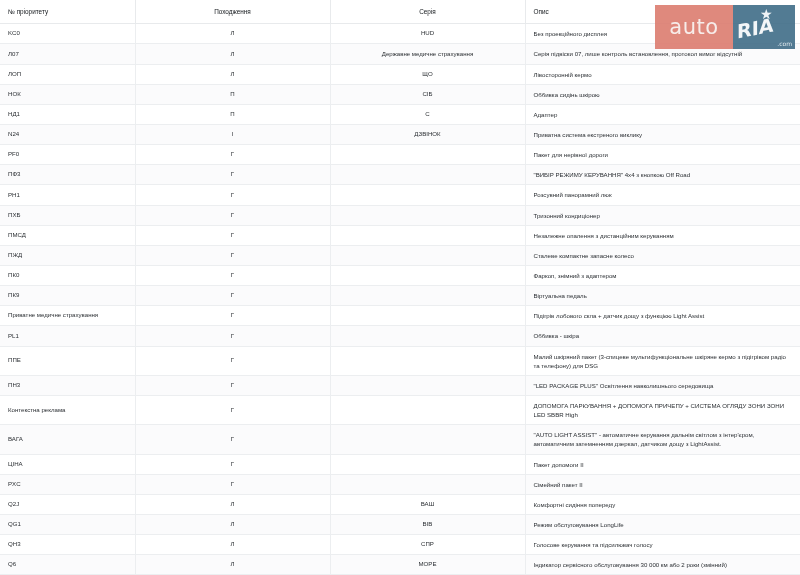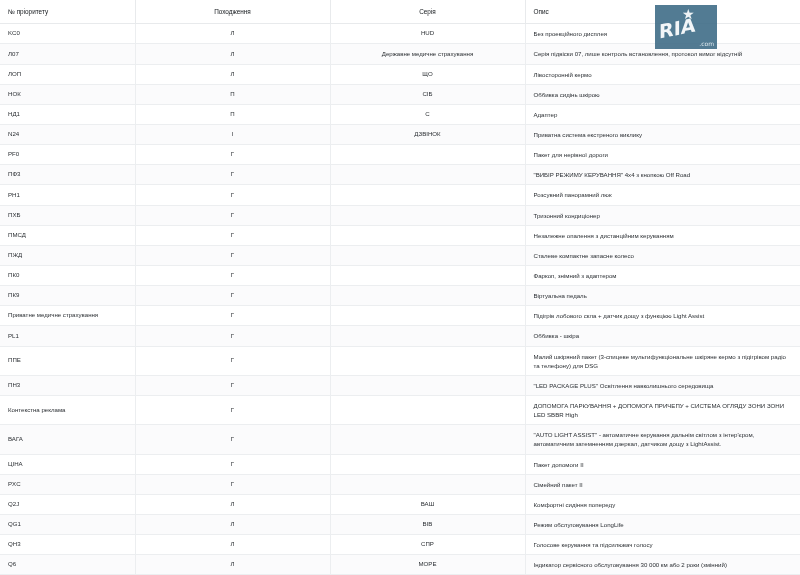--- a/index.html
+++ b/index.html
@@ -300,19 +300,22 @@
         <tr>
           <td>Q1</td>
           <td class="ctr">Л</td>
           <td class="ctr">CHR</td>
           <td class=" cell-desc">Пакет Chrome</td>
         </tr>
       </tbody>
   </table>
 
   <div class="watermark">
+    <div class="wm-auto">
+      <span>auto</span>
+    </div>
     <div class="wm-ria">
       <div class="wm-star">★</div>
       <div class="wm-ria-txt">RIA</div>
       <div class="wm-com">.com</div>
     </div>
   </div>
 </div>
 
 </body></html>

